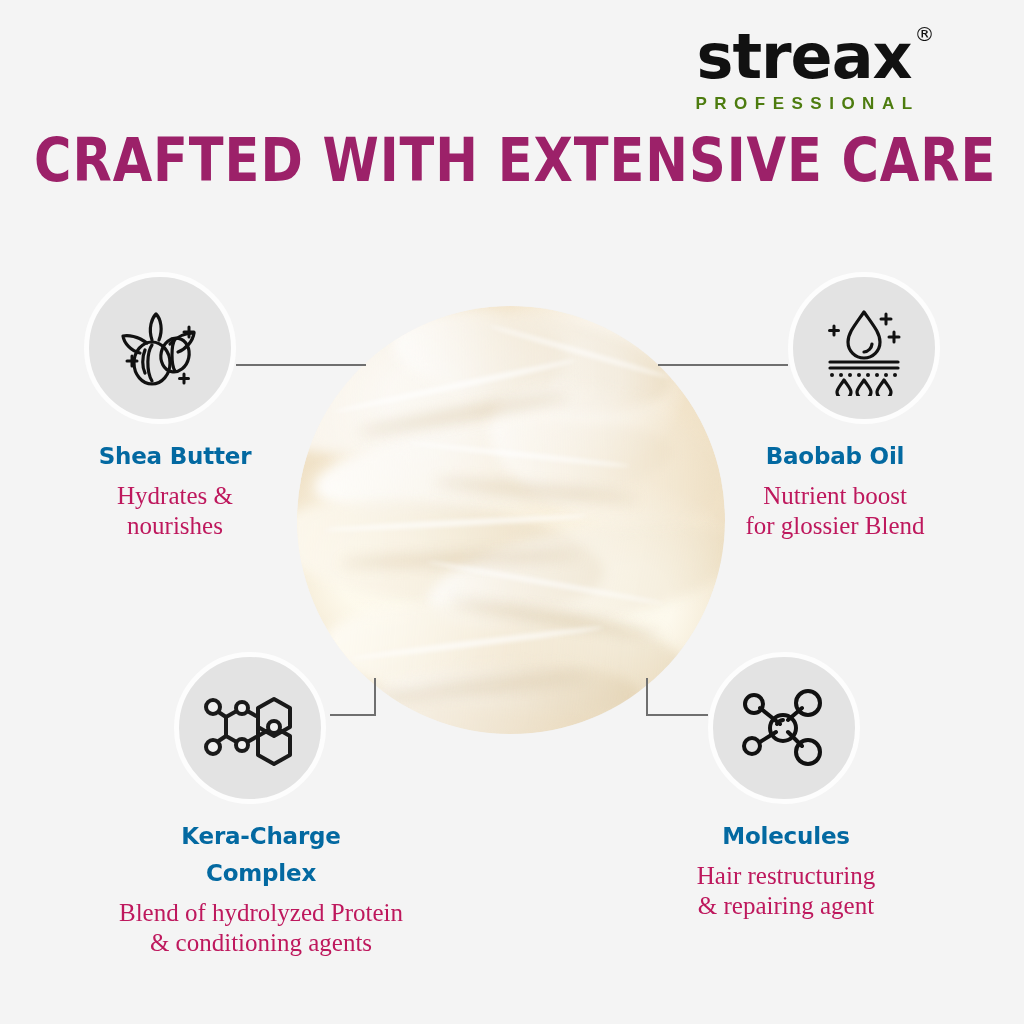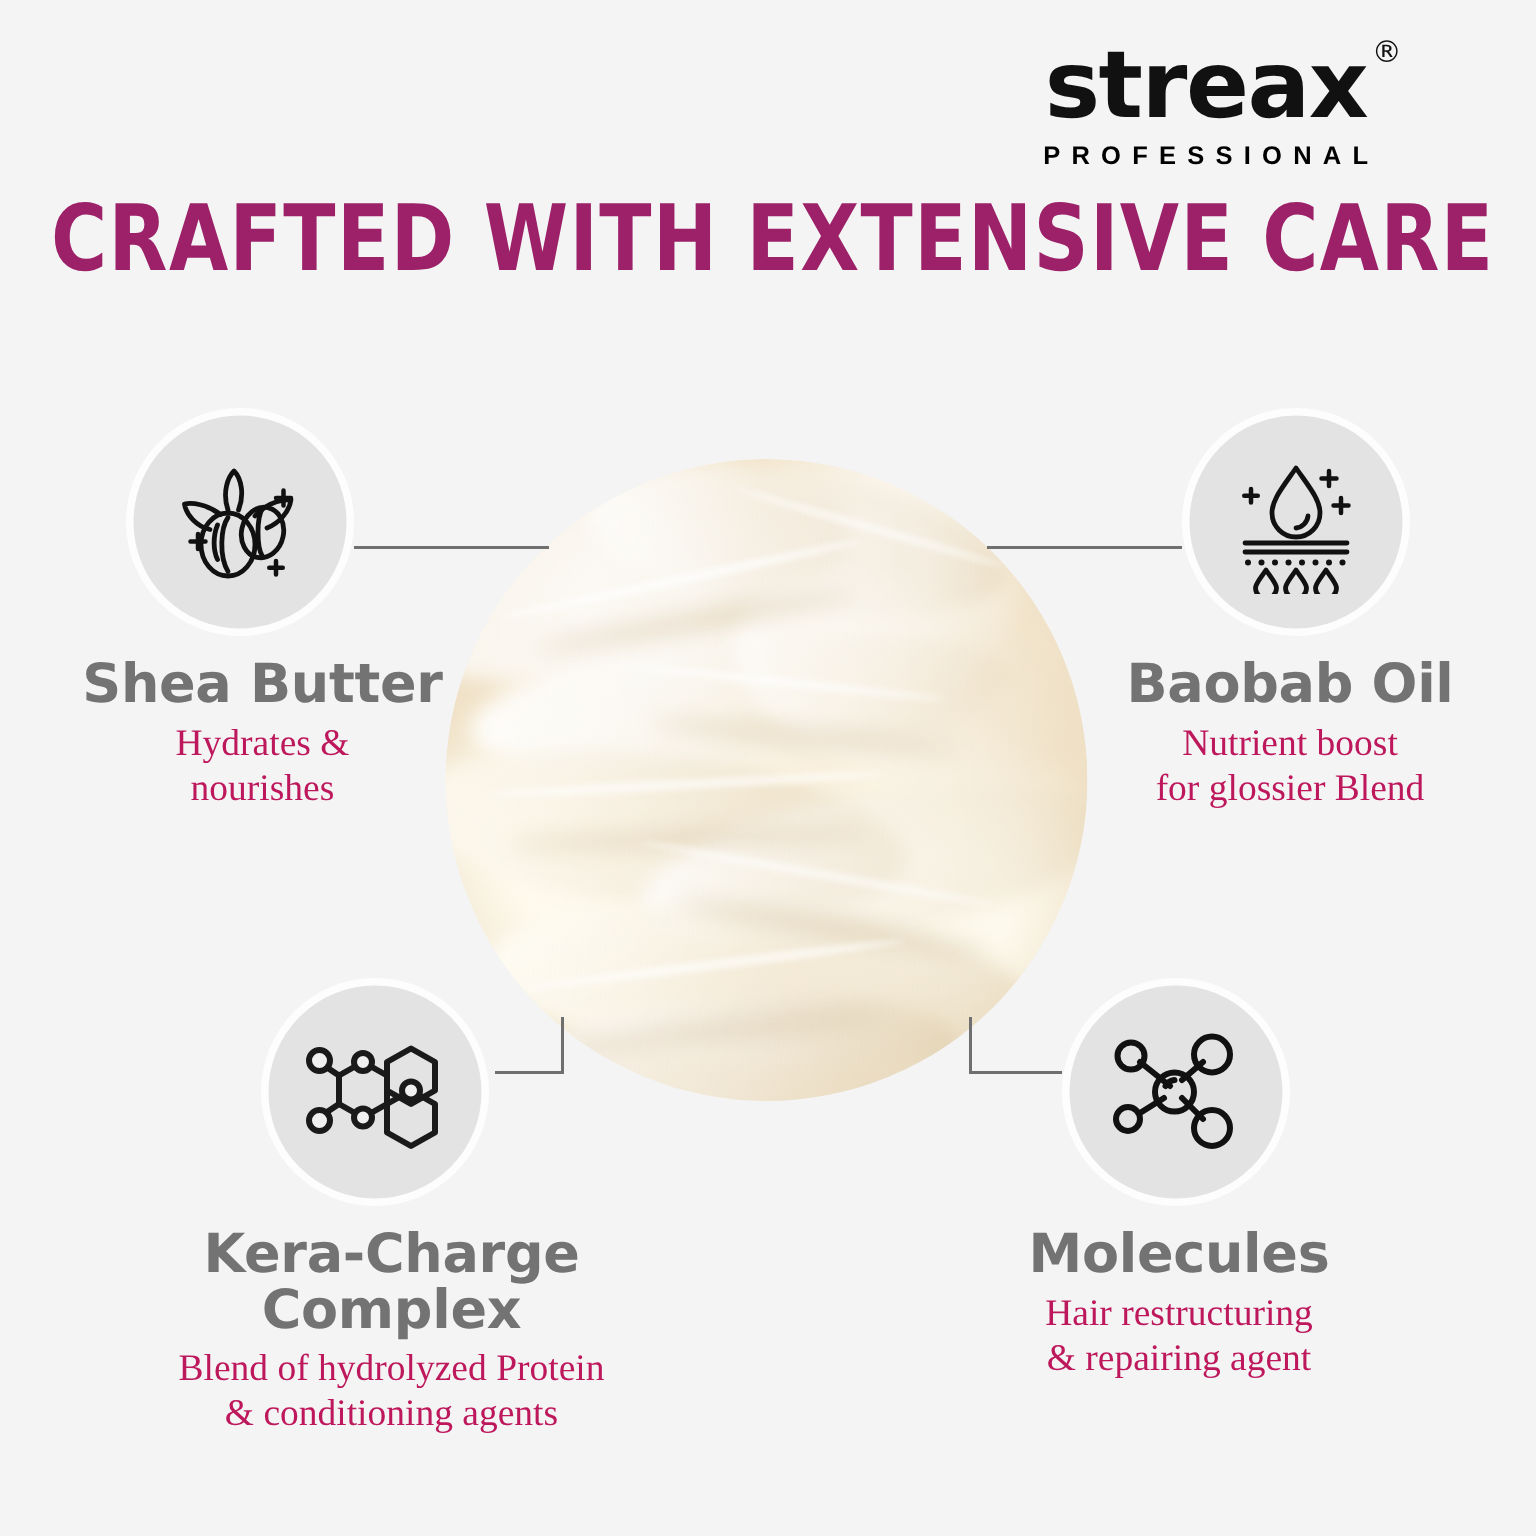--- a/index.html
+++ b/index.html
@@ -20,21 +20,21 @@
     font-size:62px;line-height:62px;font-weight:700;
     letter-spacing:-1px;color:#111;
     font-family:"DejaVu Sans","Liberation Sans",sans-serif;
   }
   .brand-reg{
     position:absolute;top:-2px;right:-22px;
     font-size:20px;line-height:20px;font-weight:400;color:#111;
   }
   .brand-sub{
     margin-top:6px;font-size:17px;font-weight:700;
-    letter-spacing:7.5px;color:#000000;
+    letter-spacing:7.5px;color:#4d7c0f;
     font-family:"Liberation Sans",sans-serif;
     padding-left:7px;
   }
 
   
   .headline{
     position:absolute;left:0;right:0;top:128px;
     text-align:center;
     font-family:"DejaVu Sans Condensed","Liberation Sans Narrow","Liberation Sans",sans-serif;
     font-weight:700;
@@ -94,21 +94,21 @@
     background:#e3e3e3;border:5px solid #fdfdfd;
     box-sizing:border-box;
     display:flex;align-items:center;justify-content:center;
   }
   .icon-circle svg{display:block;}
 
   
   .ing{position:absolute;text-align:center;}
   .ing-title{
     font-family:"DejaVu Sans","Liberation Sans",sans-serif;
-    font-weight:700;font-size:36px;line-height:37px;color:#737373;
+    font-weight:700;font-size:23px;line-height:37px;color:#0369a1;
     letter-spacing:-.2px;
   }
   .ing-desc{
     margin-top:6px;
     font-family:Liberation Serif, serif;
     font-weight:400;font-size:25px;line-height:30px;color:#be185d;
   }
   .ing-desc div{white-space:nowrap;}
 </style>
 </head>
@@ -230,21 +230,21 @@
   </div>
 
   <div class="ing" style="left:30px;top:438px;width:290px;">
     <div class="ing-title">Shea Butter</div>
     <div class="ing-desc">
       <div>Hydrates &amp;</div>
       <div>nourishes</div>
     </div>
   </div>
 
-  <div class="ing" style="left:715px;top:438px;width:290px;">
+  <div class="ing" style="left:690px;top:438px;width:290px;">
     <div class="ing-title">Baobab Oil</div>
     <div class="ing-desc">
       <div>Nutrient boost</div>
       <div>for glossier Blend</div>
     </div>
   </div>
 
   <div class="ing" style="left:36px;top:818px;width:450px;">
     <div class="ing-title">
       <div>Kera-Charge</div>

